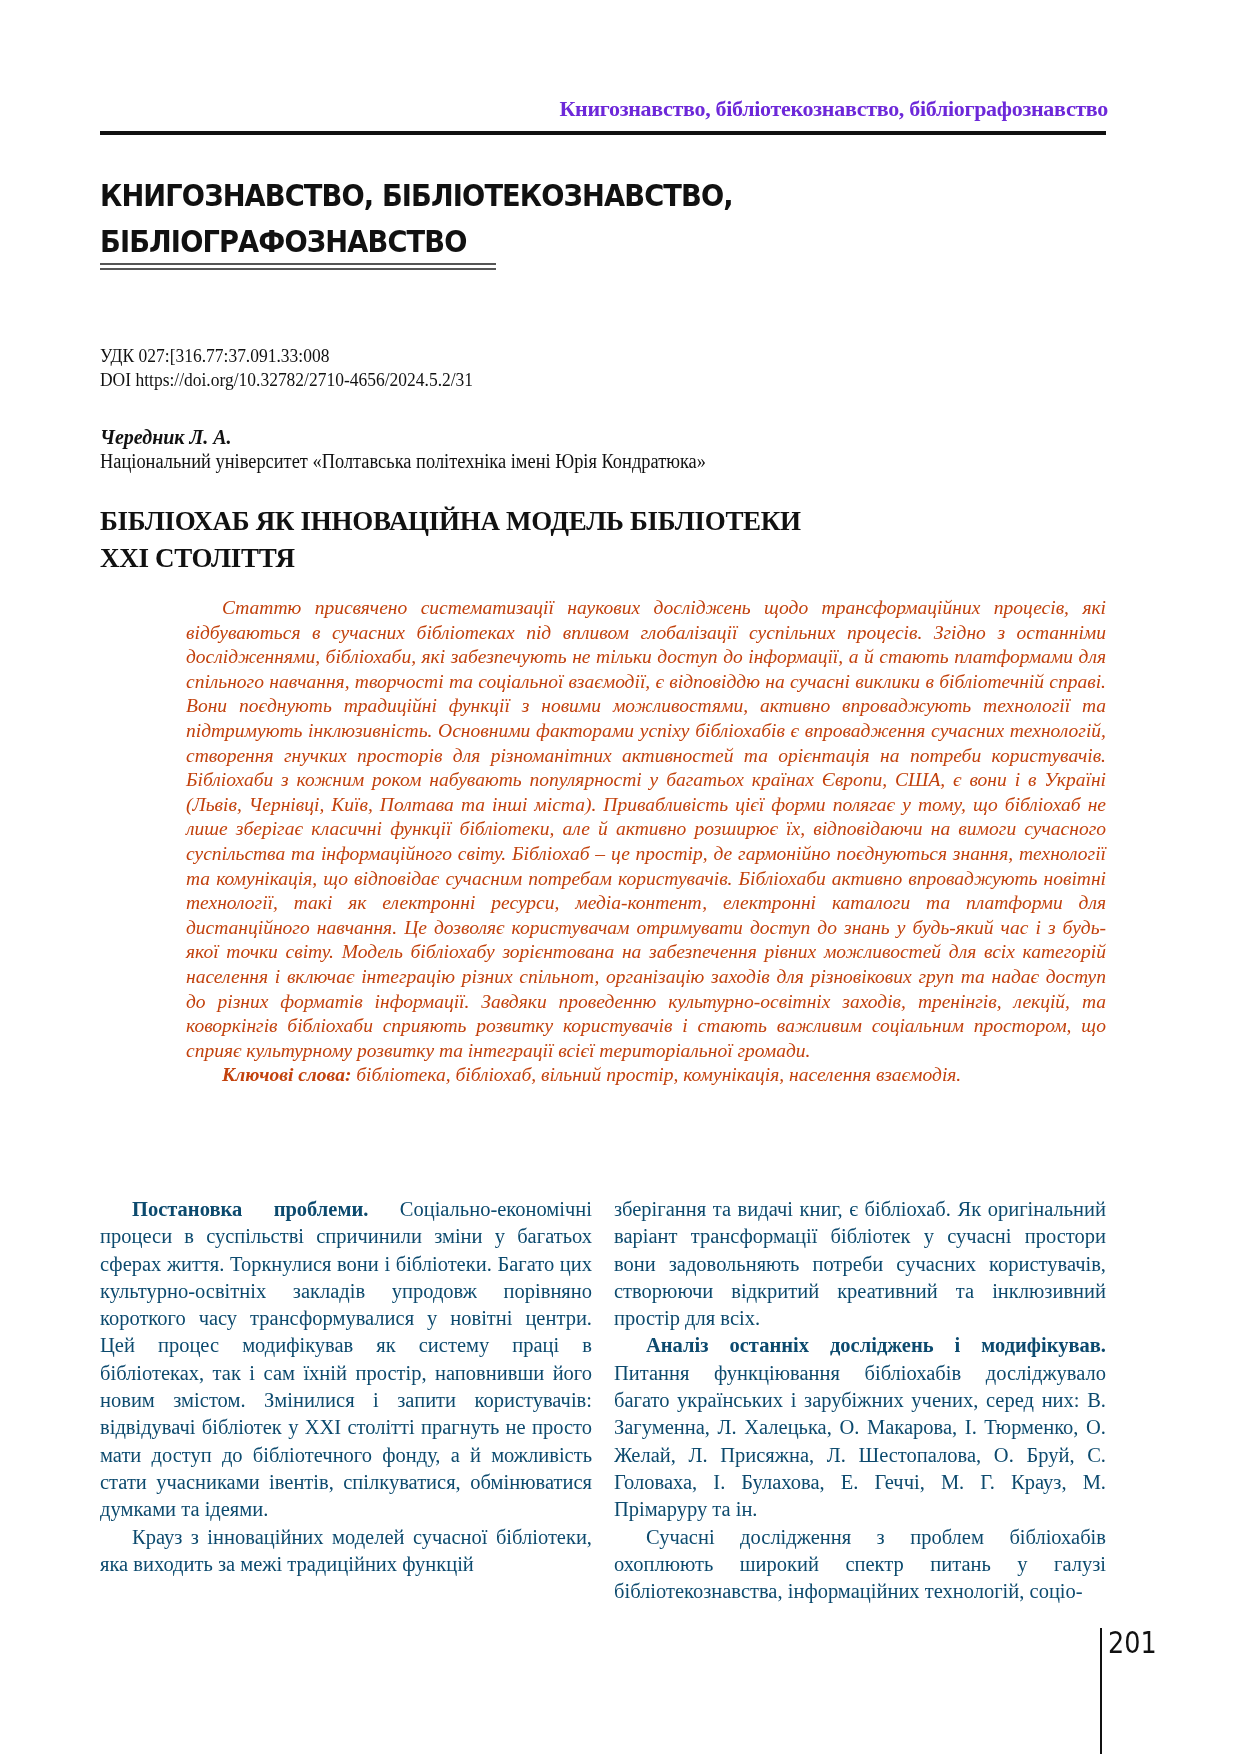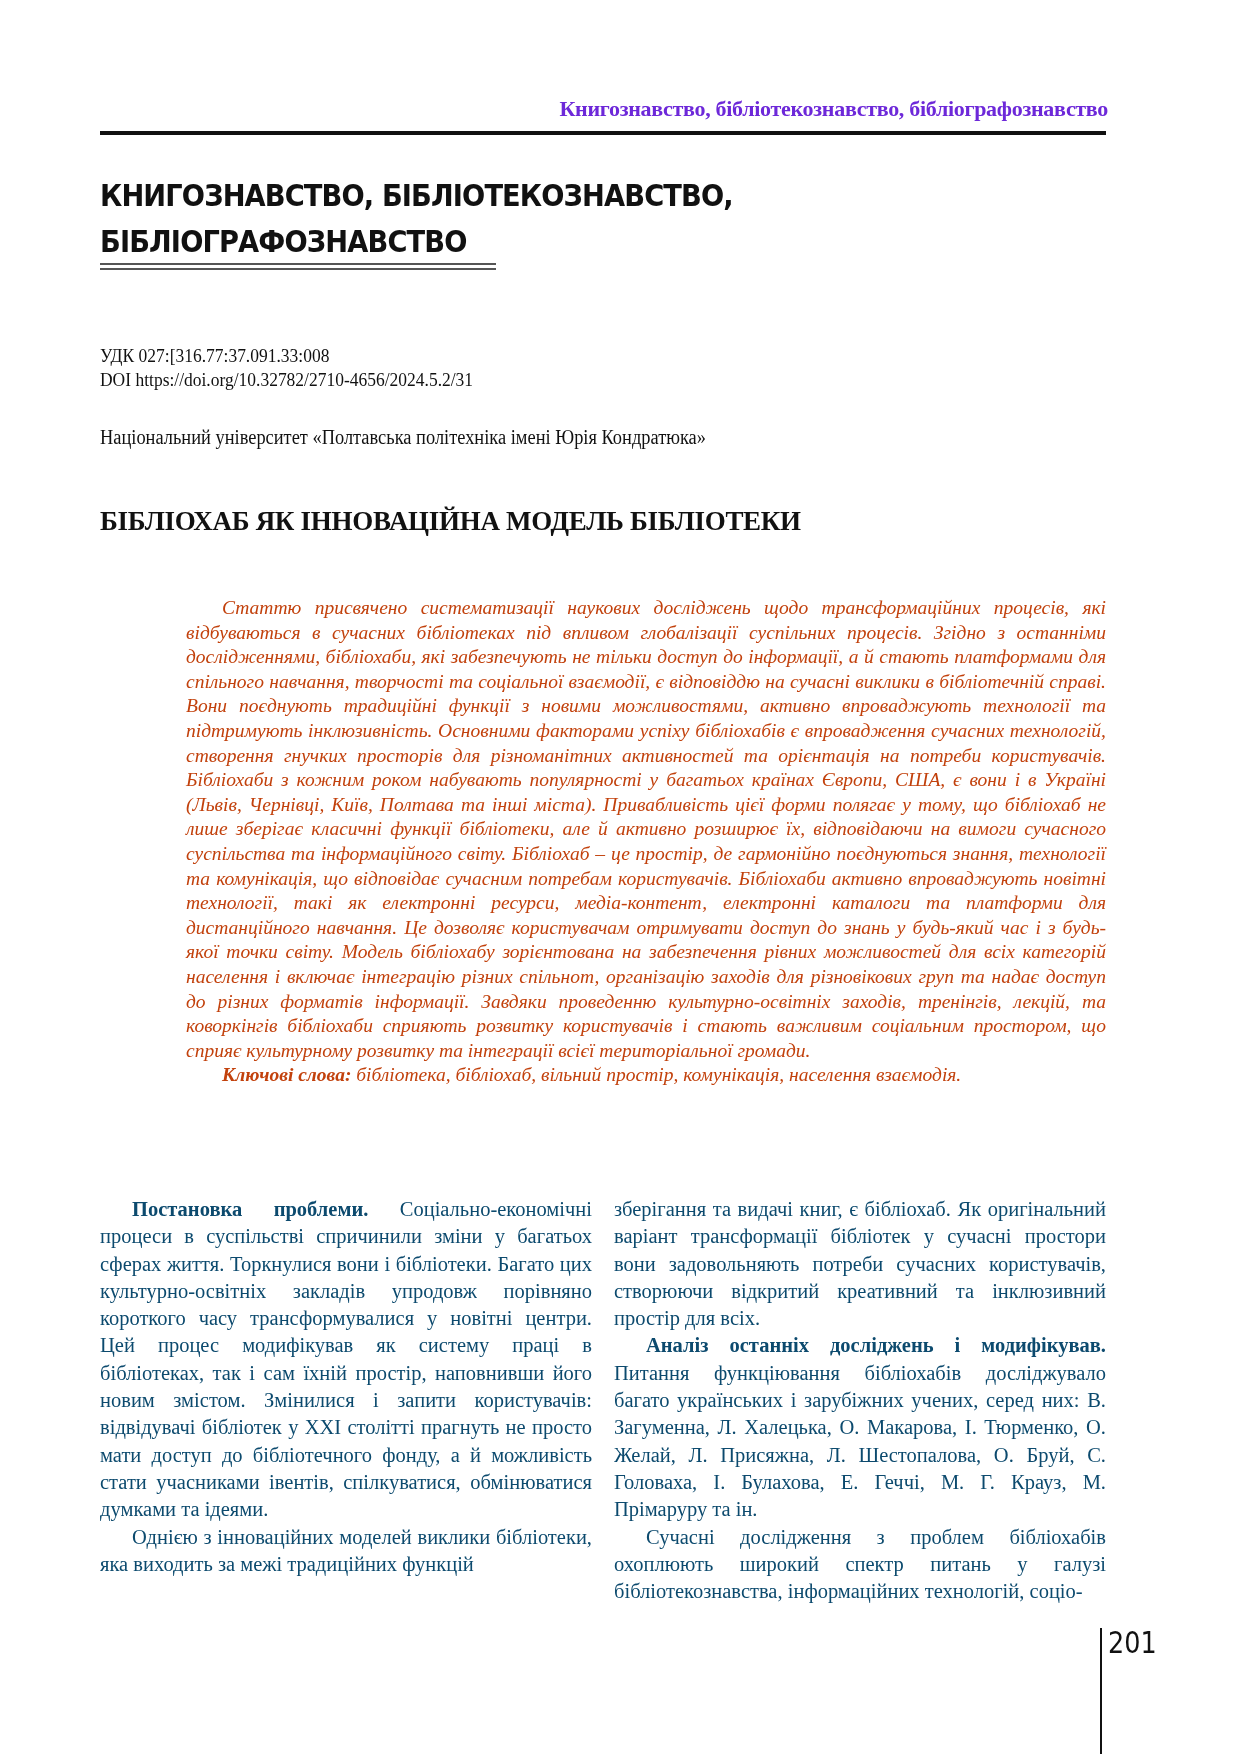--- a/index.html
+++ b/index.html
@@ -76,35 +76,37 @@
   </div>
   <div class="section-rule-1"></div>
   <div class="section-rule-2"></div>
 
   <div class="meta">
     <div>УДК 027:[316.77:37.091.33:008</div>
     <div>DOI https://doi.org/10.32782/2710-4656/2024.5.2/31</div>
   </div>
 
   <div class="author">
+    <div class="author-name">Чередник Л. А.</div>
     <div class="affiliation">Національний університет «Полтавська політехніка імені Юрія Кондратюка»</div>
   </div>
 
   <div class="article-title">
     <div>БІБЛІОХАБ ЯК ІННОВАЦІЙНА МОДЕЛЬ БІБЛІОТЕКИ</div>
+    <div>XXI СТОЛІТТЯ</div>
   </div>
 
   <div class="abstract">
     <p>Статтю присвячено систематизації наукових досліджень щодо трансформаційних процесів, які відбуваються в сучасних бібліотеках під впливом глобалізації суспільних процесів. Згідно з останніми дослідженнями, бібліохаби, які забезпечують не тільки доступ до інформації, а й стають платформами для спільного навчання, творчості та соціальної взаємодії, є відповіддю на сучасні виклики в бібліотечній справі. Вони поєднують традиційні функції з новими можливостями, активно впроваджують технології та підтримують інклюзивність. Основними факторами успіху бібліохабів є впровадження сучасних технологій, створення гнучких просторів для різноманітних активностей та орієнтація на потреби користувачів. Бібліохаби з кожним роком набувають популярності у багатьох країнах Європи, США, є вони і в Україні (Львів, Чернівці, Київ, Полтава та інші міста). Привабливість цієї форми полягає у тому, що бібліохаб не лише зберігає класичні функції бібліотеки, але й активно розширює їх, відповідаючи на вимоги сучасного суспільства та інформаційного світу. Бібліохаб – це простір, де гармонійно поєднуються знання, технології та комунікація, що відповідає сучасним потребам користувачів. Бібліохаби активно впроваджують новітні технології, такі як електронні ресурси, медіа-контент, електронні каталоги та платформи для дистанційного навчання. Це дозволяє користувачам отримувати доступ до знань у будь-який час і з будь-якої точки світу. Модель бібліохабу зорієнтована на забезпечення рівних можливостей для всіх категорій населення і включає інтеграцію різних спільнот, організацію заходів для різновікових груп та надає доступ до різних форматів інформації. Завдяки проведенню культурно-освітніх заходів, тренінгів, лекцій, та коворкінгів бібліохаби сприяють розвитку користувачів і стають важливим соціальним простором, що сприяє культурному розвитку та інтеграції всієї територіальної громади.</p>
     <p class="keywords"><span class="kw-label">Ключові слова:</span><span> бібліотека, бібліохаб, вільний простір, комунікація, населення взаємодія.</span></p>
   </div>
 
   <div class="col col-left">
     <p><span class="run-in">Постановка проблеми.</span><span> Соціально-економічні процеси в суспільстві спричинили зміни у багатьох сферах життя. Торкнулися вони і бібліотеки. Багато цих культурно-освітніх закладів упродовж порівняно короткого часу трансформувалися у новітні центри. Цей процес модифікував як систему праці в бібліотеках, так і сам їхній простір, наповнивши його новим змістом. Змінилися і запити користувачів: відвідувачі бібліотек у XXI столітті прагнуть не просто мати доступ до бібліотечного фонду, а й можливість стати учасниками івентів, спілкуватися, обмінюватися думками та ідеями.</span></p>
-    <p>Однією з інноваційних моделей виклики бібліотеки, яка виходить за межі традиційних функцій</p>
+    <p>Крауз з інноваційних моделей сучасної бібліотеки, яка виходить за межі традиційних функцій</p>
   </div>
 
   <div class="col col-right">
     <p class="cont">зберігання та видачі книг, є бібліохаб. Як оригінальний варіант трансформації бібліотек у сучасні простори вони задовольняють потреби сучасних користувачів, створюючи відкритий креативний та інклюзивний простір для всіх.</p>
     <p><span class="run-in">Аналіз останніх досліджень і модифікував.</span><span> Питання функціювання бібліохабів досліджувало багато українських і зарубіжних учених, серед них: В. Загуменна, Л. Халецька, О. Макарова, І. Тюрменко, О. Желай, Л. Присяжна, Л. Шестопалова, О. Бруй, С. Головаха, І. Булахова, Е. Геччі, М. Г. Крауз, М. Прімаруру та ін.</span></p>
     <p>Сучасні дослідження з проблем бібліохабів охоплюють широкий спектр питань у галузі бібліотекознавства, інформаційних технологій, соціо-</p>
   </div>
 
   <div class="page-number-rule"></div>
   <div class="page-number">201</div>

